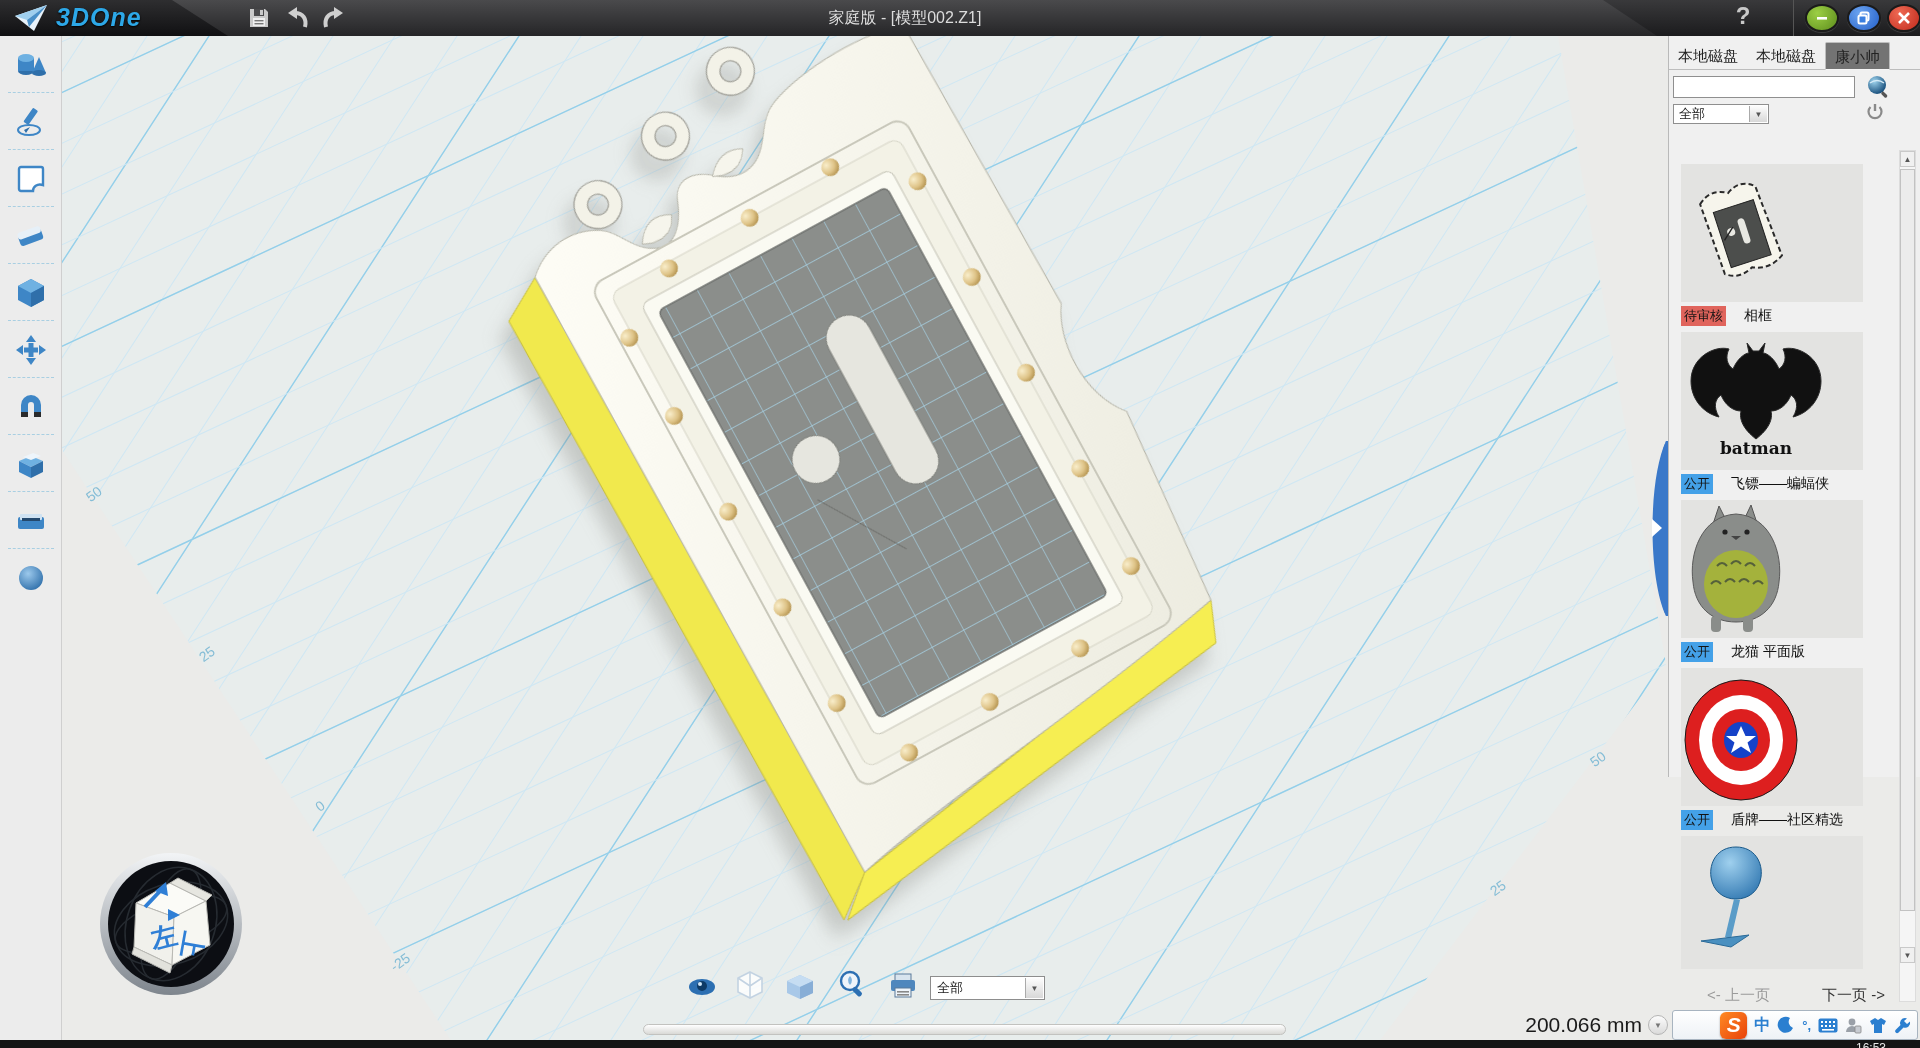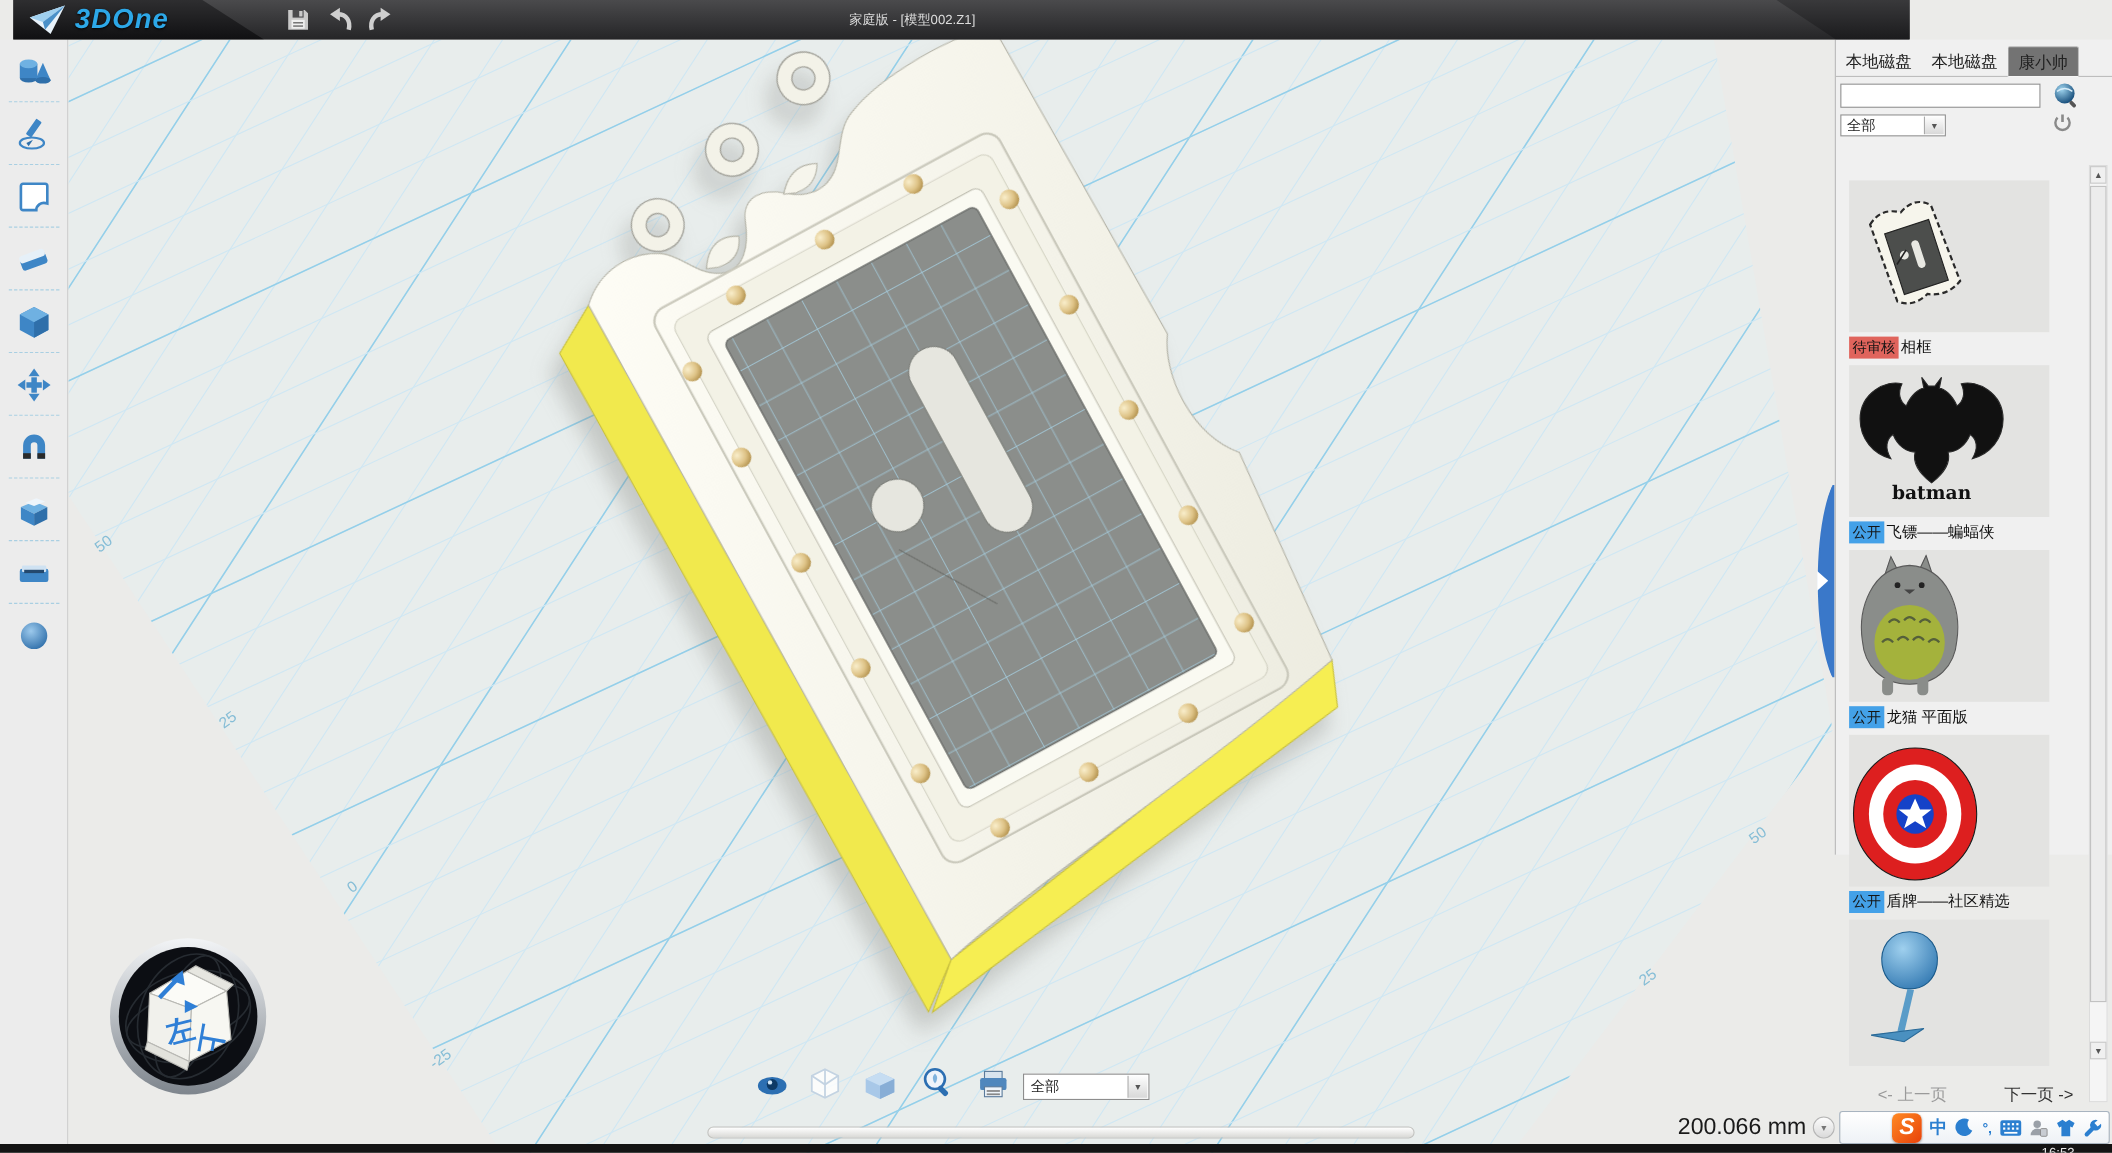--- a/index.html
+++ b/index.html
@@ -1,34 +1,34 @@
 <!DOCTYPE html>
 <html><head>
 <meta charset="utf-8">
 <style>
   * { margin:0; padding:0; box-sizing:border-box; }
   html,body { width:1920px; height:1048px; overflow:hidden;
     font-family:"Liberation Sans", sans-serif; background:#ebebe9; }
 
   
-  .titlebar { position:absolute; left:0; top:0; width:1724px; height:36px;
-    background:linear-gradient(#4a4a4c,#252527); overflow:hidden; z-index:50;margin-left:12px; }
+  .titlebar { position:absolute; left:0; top:0; width:1920px; height:36px;
+    background:linear-gradient(#4a4a4c,#252527); overflow:hidden; z-index:50; }
   .titlebar .dark-left { position:absolute; left:0; top:0; width:230px; height:36px;
     background:linear-gradient(#2e2e30,#101012);
     clip-path:polygon(0 0,172px 0,228px 36px,0 36px); }
   .titlebar .dark-right { position:absolute; left:1595px; top:0; width:325px; height:36px;
     background:linear-gradient(#39393b,#1b1b1d);
     clip-path:polygon(8px 0,325px 0,325px 36px,62px 36px); }
   .logo { position:absolute; left:14px; top:3px; display:flex; align-items:center; gap:8px; }
   .logo-text { font-size:25px; font-weight:bold; font-style:italic; color:#2da8e8;
     letter-spacing:1px; text-shadow:0 1px 2px #000; }
   .tb-btn { position:absolute; top:5px; width:30px; height:26px; display:flex;
     align-items:center; justify-content:center; cursor:pointer; }
   .win-title { position:absolute; left:760px; top:0; width:290px; height:36px;
-    text-align:left; line-height:36px; color:#dcdcdc; font-size:12px; }
+    text-align:center; line-height:36px; color:#dcdcdc; font-size:16px; }
   .help-q { position:absolute; left:1728px; top:2px; width:30px; height:32px;
     color:#c8c8c8; font-size:24px; font-weight:bold; text-align:center; }
   .tb-sep { position:absolute; left:1793px; top:0; width:1px; height:36px; background:#555; }
   .winctl { position:absolute; top:4px; width:34px; height:28px; border-radius:50%;
     display:flex; align-items:center; justify-content:center; color:#fff;
     border:2px solid #1a1a1a; box-shadow:0 1px 1px rgba(255,255,255,.15); }
   .winctl.min  { left:1805px; background:radial-gradient(circle at 35% 30%,#9ccf45,#5d8d1c); }
   .winctl.max  { left:1847px; background:radial-gradient(circle at 35% 30%,#6aa3f0,#2560c8); }
   .winctl.close{ left:1887px; background:radial-gradient(circle at 35% 30%,#ef6a54,#c02a1c); }
 
@@ -86,21 +86,21 @@
   .search-row { position:absolute; left:4px; top:40px; width:244px; height:22px; }
   .search-input { position:absolute; left:0; top:0; width:182px; height:22px;
     border:1px solid #8f8f8f; background:#fff; font-size:13px; padding:0 4px; }
   .sb-filter { position:absolute; left:4px; top:68px; width:96px; height:20px;
     background:#fff; border:1px solid #8f8f8f; font-size:13px; color:#222;
     display:flex; align-items:center; padding-left:5px; }
   .items { position:absolute; left:0; top:100px; width:230px; height:880px; }
   .card { position:absolute; left:12px; width:182px; }
   .thumb { width:182px; height:138px; background:#e3e3e1; display:flex;
     align-items:center; cursor:pointer; }
-  .card-label { display:flex; align-items:center; gap:2px; margin-top:4px;
+  .card-label { display:flex; align-items:center; gap:18px; margin-top:4px;
     font-size:14px; color:#111; white-space:nowrap; }
   .badge { font-size:13px; padding:1px 3px; color:#141414; }
   .badge.review { background:#e0645c; }
   .badge.public { background:#44a1e8; }
   .sb-scroll { position:absolute; left:230px; top:114px; width:17px; height:852px;
     background:#f5f5f5; border:1px solid #dcdcdc; }
   .sb-arrow { position:absolute; left:0; width:15px; height:16px; background:#f0f0f0;
     border:1px solid #c9c9c9; font-size:8px; color:#555; text-align:center; line-height:15px; }
   .sb-thumbbar { position:absolute; left:0; top:18px; width:15px; height:742px;
     background:#ececec; border:1px solid #c2c2c2; }

